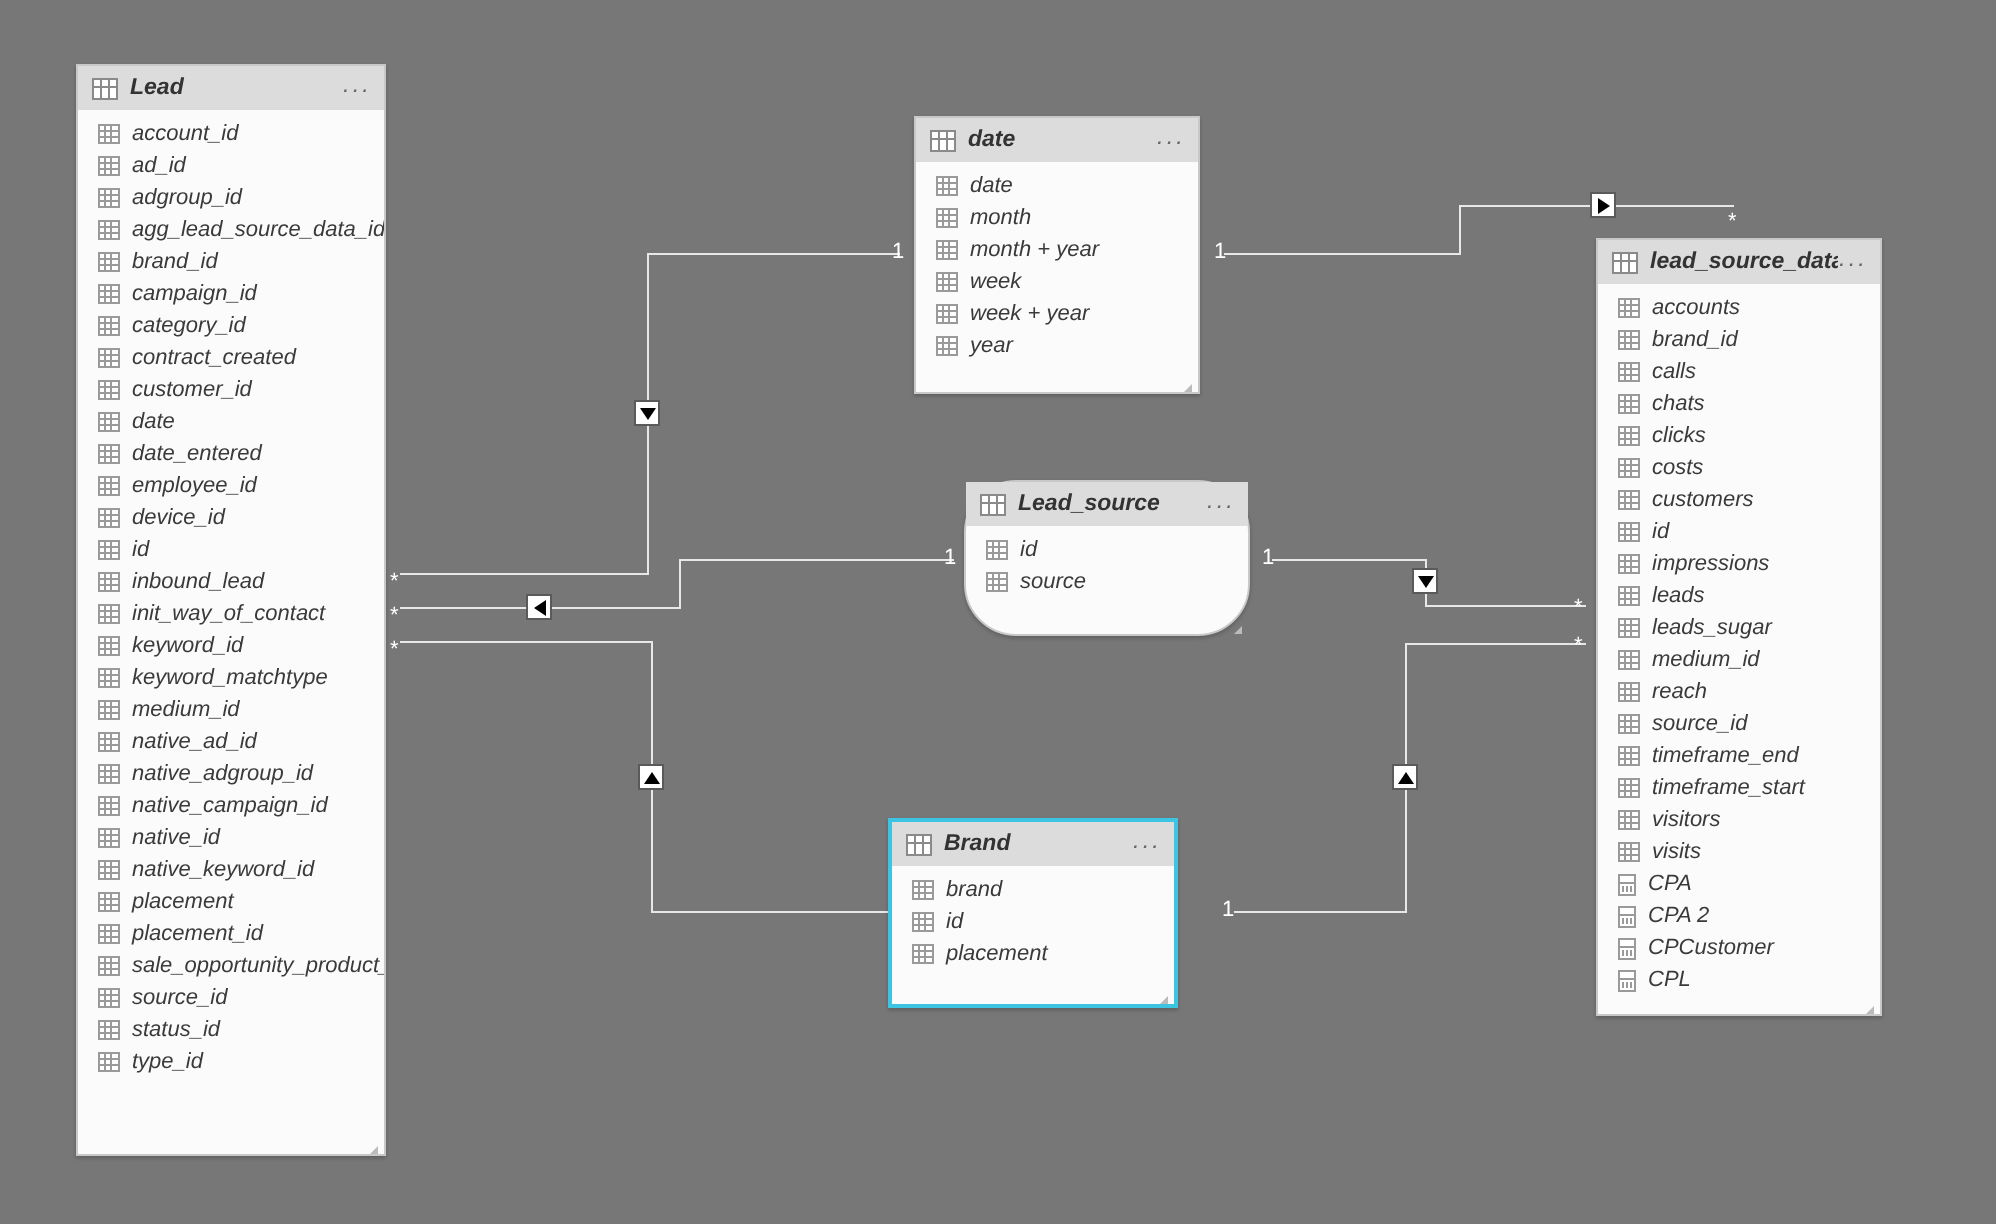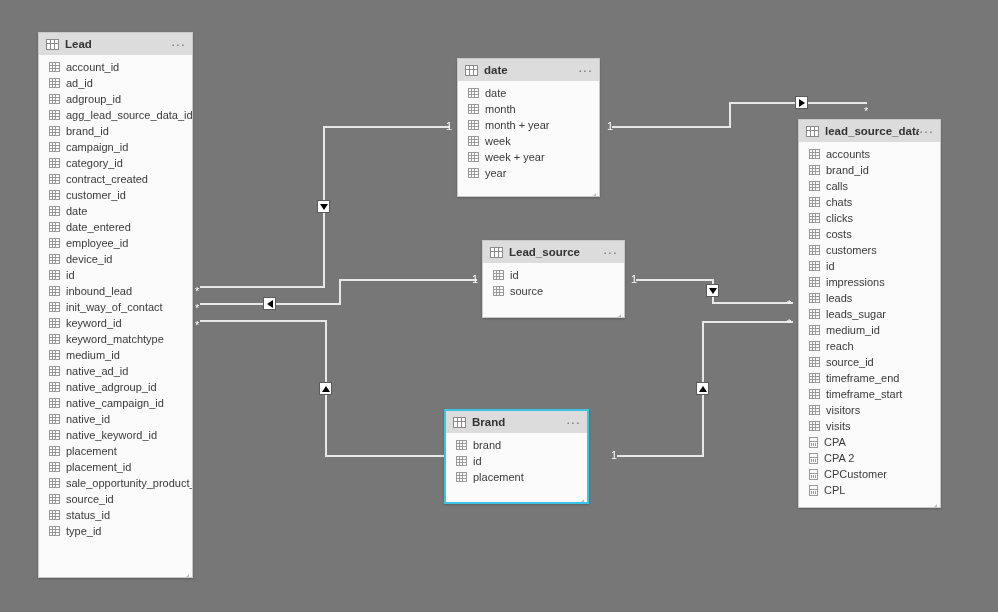--- a/index.html
+++ b/index.html
@@ -85,20 +85,21 @@
 
   
   .table-card {
     position: absolute;
     background: #fbfbfb;
     border: 1px solid #c8c8c8;
     box-sizing: border-box;
     display: flex;
     flex-direction: column;
     box-shadow: 0 1px 2px rgba(0,0,0,0.22);
+    font-style: italic;
   }
   .table-card.selected {
     border: 2px solid #3ec4e3;
   }
   .card-header {
     height: 22px;
     min-height: 22px;
     background: #dcdcdc;
     display: flex;
     align-items: center;
@@ -519,21 +520,21 @@
           </div>
           <div class="field-row">
             <span class="ico ico-measure"></span>
             <span class="field-label">CPL</span>
           </div>
           <div class="resize-grip"><svg width="8" height="8" viewBox="0 0 8 8">
               <path d="M7 1 L7 7 L1 7 Z" fill="#bbbbbb"></path>
             </svg></div>
         </div>
       </div>
-      <div class="table-card" style="left: 482px; top: 240px; width: 143px; height: 78px;">
+      <div class="table-card" style="left: 482px; top: 240px; width: 143px; height: 78px; border-radius: 26px;">
         <div class="card-header">
           <span class="ico ico-table-hdr"></span>
           <span class="card-title">Lead_source</span>
           <span class="ellipsis-btn">...</span>
         </div>
         <div class="card-body">
           <div class="field-row">
             <span class="ico ico-table"></span>
             <span class="field-label">id</span>
           </div>

